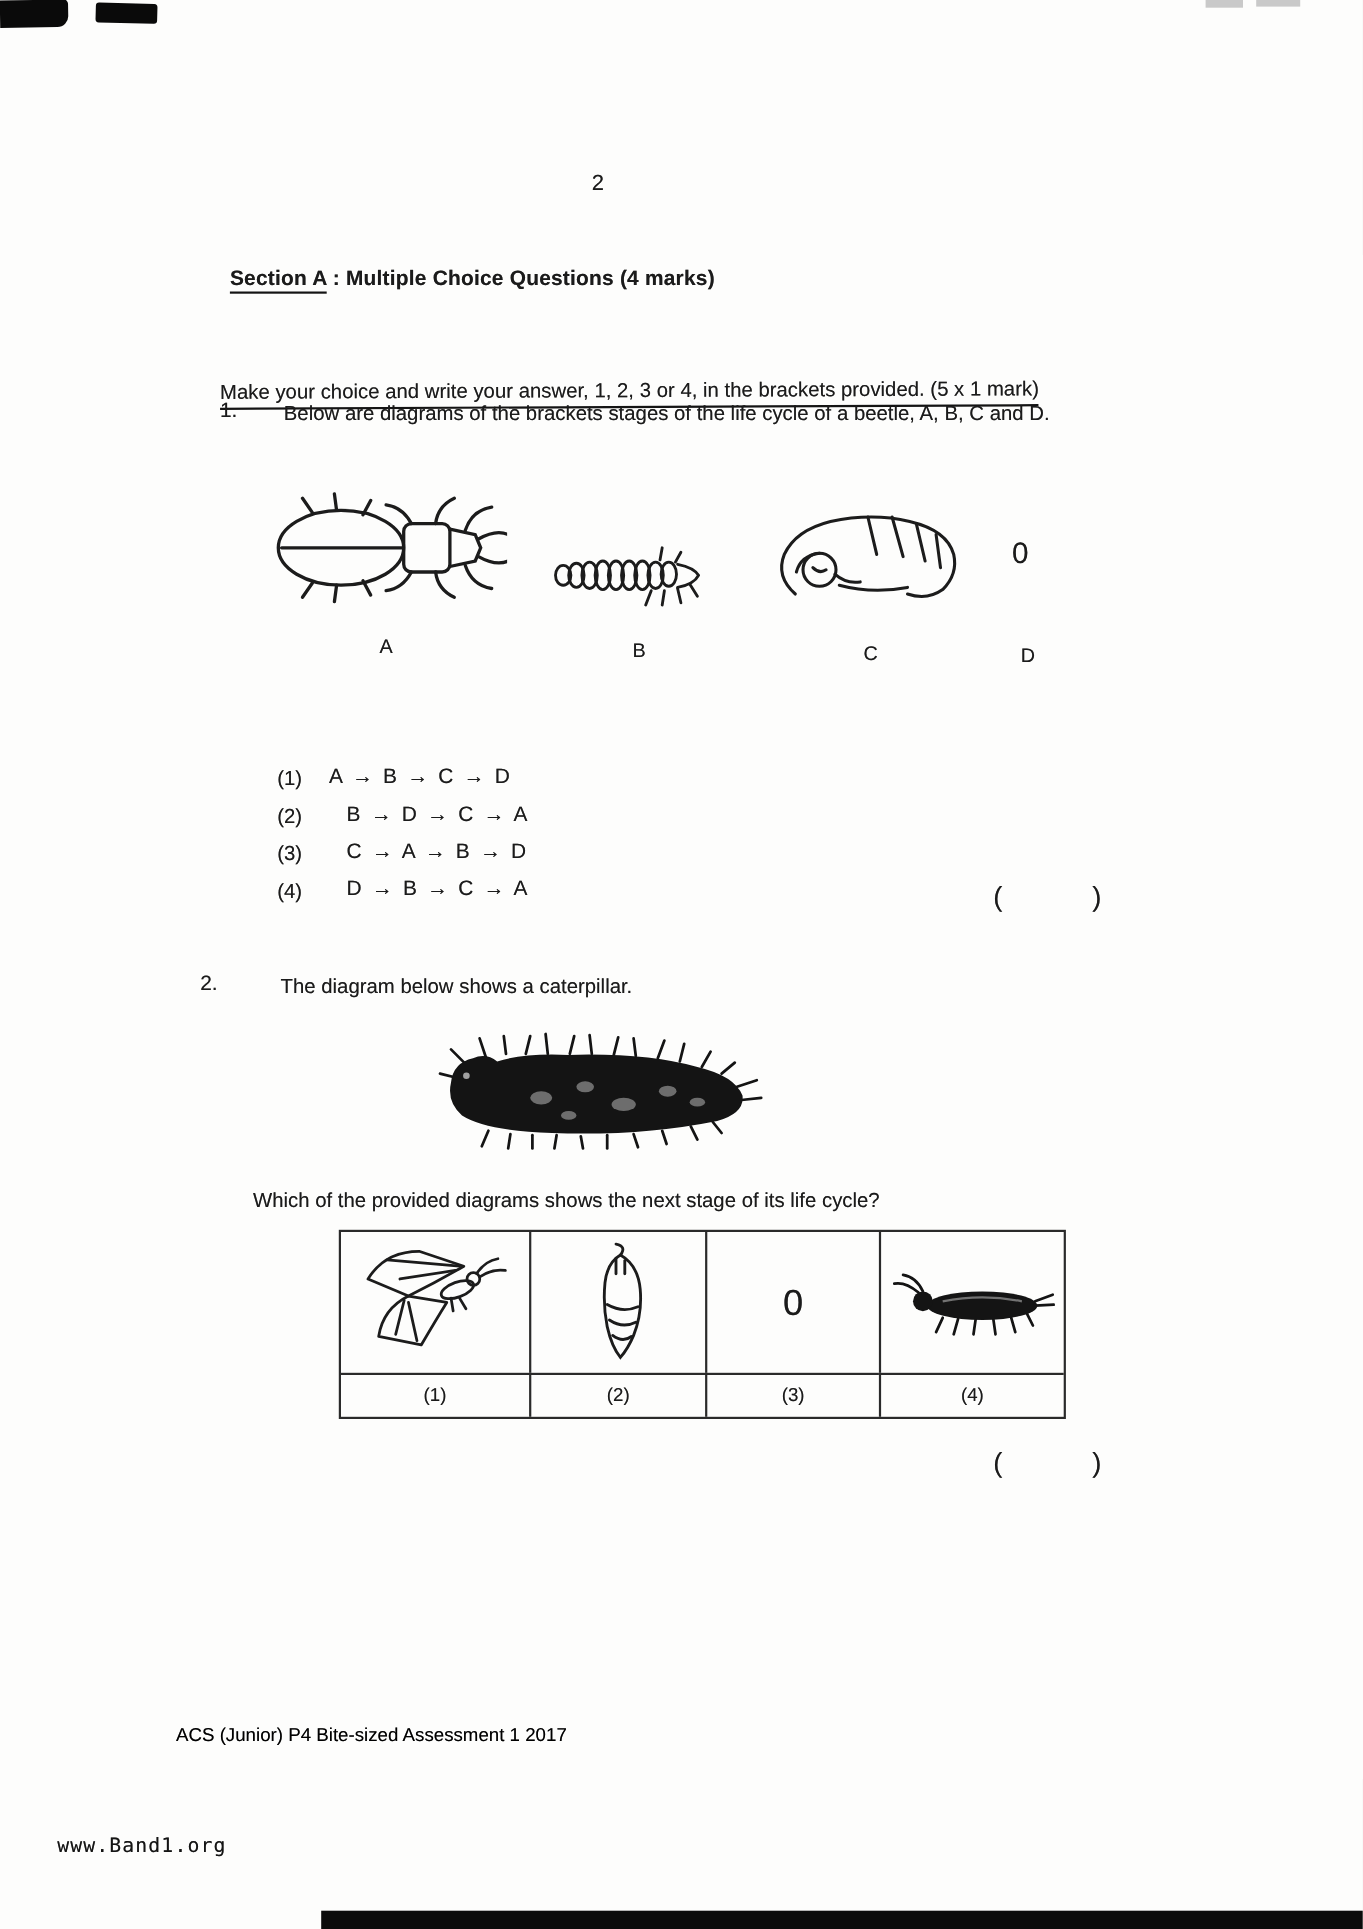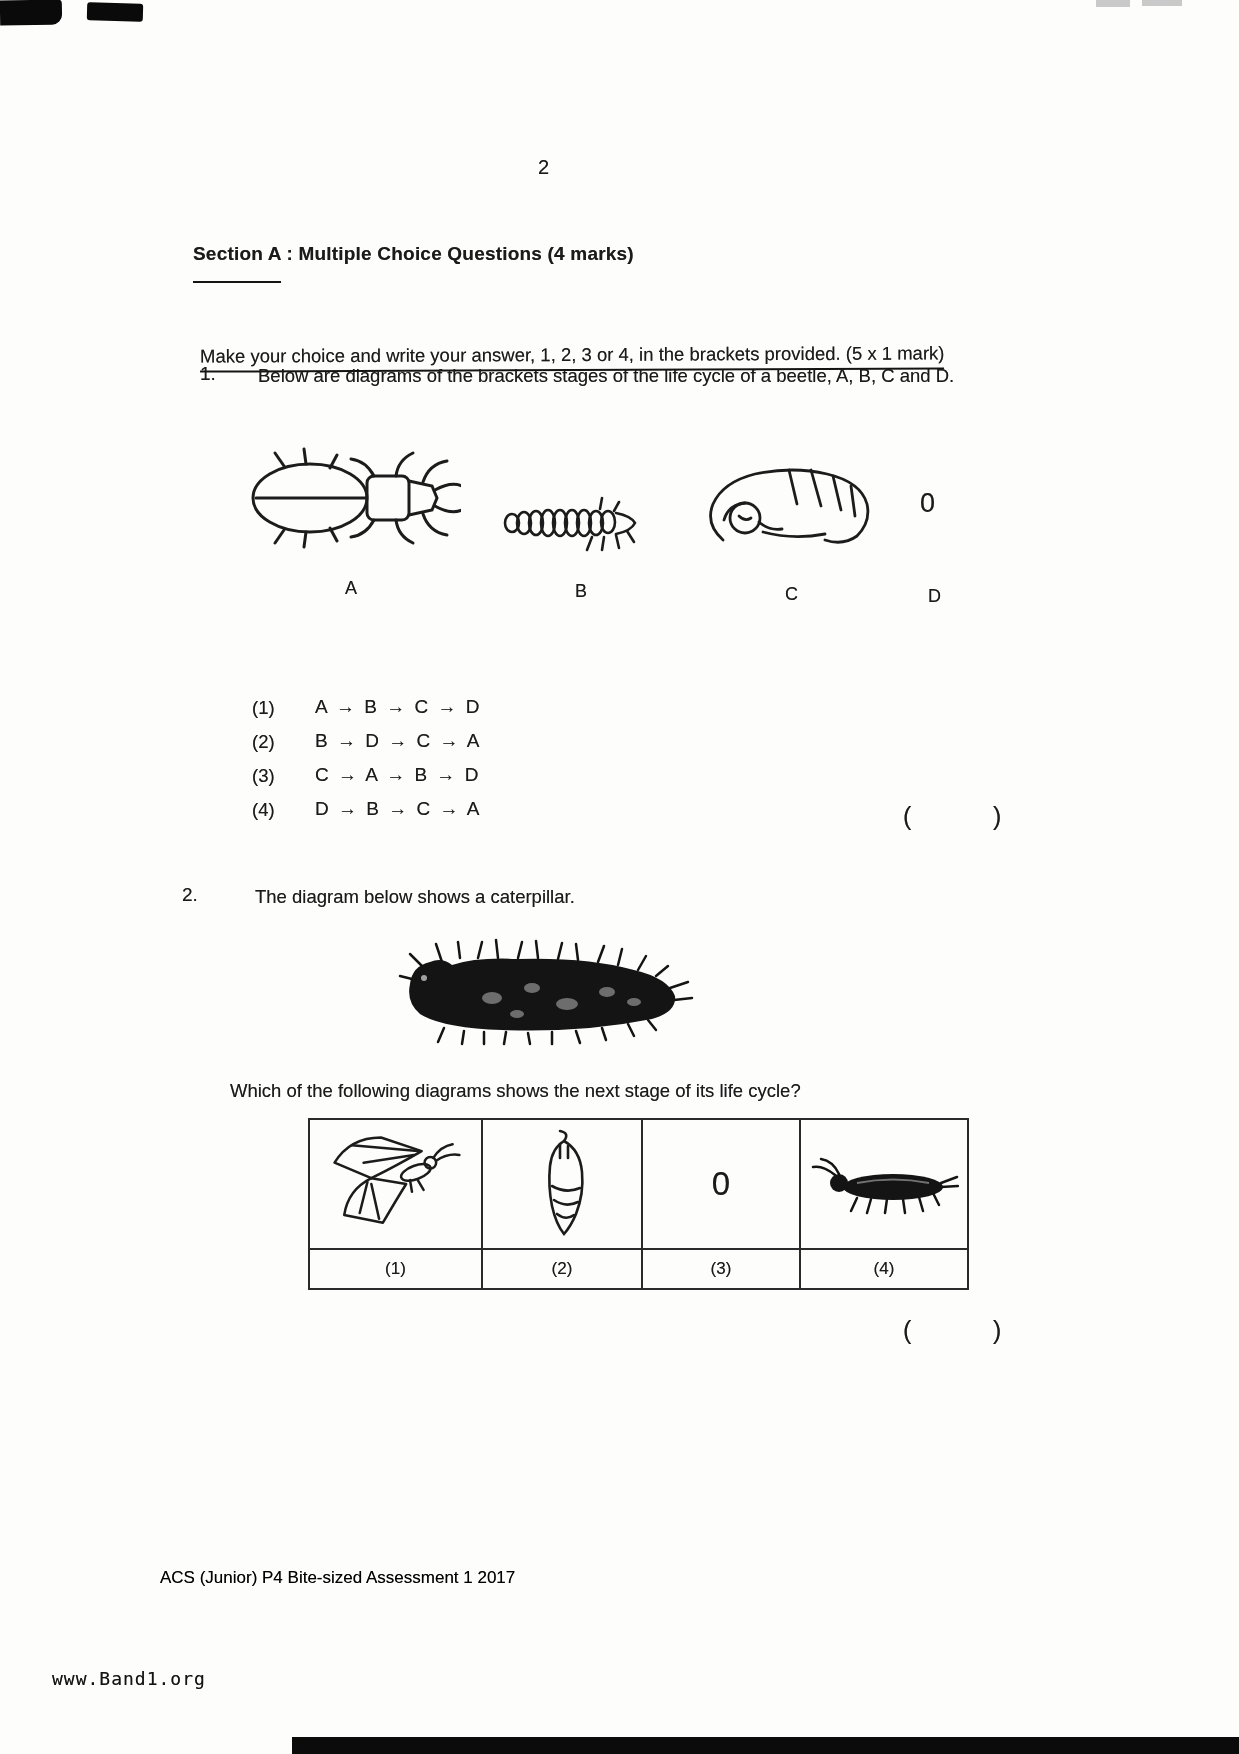--- a/index.html
+++ b/index.html
@@ -5,21 +5,21 @@
   html,body{margin:0;padding:0;background:#e8e8e8;}
   .page{
     position:relative;width:1239px;height:1754px;background:#fdfdfc;
     overflow:hidden;margin:0 auto;
     font-family:"Liberation Sans", sans-serif;color:#1b1b1b;
   }
   .abs{position:absolute;}
   .t{white-space:pre-wrap;text-shadow:0 0 .4px rgba(20,20,20,.55);}
   .pageno{font-size:20px;}
   .heading{font-size:19px;font-weight:bold;letter-spacing:.2px;}
-  .hname{border-bottom:2px solid #141414;padding-bottom:17px;}
+  .hname{border-bottom:2px solid #141414;padding-bottom:1px;margin-left:16px;}
   .instr{font-size:18.5px;line-height:25px;width:752px;}
   .underlined{display:inline-block;border-bottom:2.5px solid #141414;padding-bottom:2px;transform:rotate(-.25deg);}
   .qnum{font-size:19px;}
   .qtext{font-size:18.5px;line-height:26px;}
   .stage-label{font-size:18px;}
   .optnum{font-size:18.5px;}
   .optseq{font-size:19px;letter-spacing:2px;}
   .bracket{font-size:25px;}
   .egg{font-size:27px;}
   .choice-table{
@@ -125,21 +125,21 @@
 
   <div class="abs t egg" style="left:920px;top:488px;">0</div>
 
   <div class="abs t stage-label" style="left:345px;top:578px;">A</div>
   <div class="abs t stage-label" style="left:575px;top:581px;">B</div>
   <div class="abs t stage-label" style="left:785px;top:584px;">C</div>
   <div class="abs t stage-label" style="left:928px;top:586px;">D</div>
 
 
   <div class="abs t optnum" style="left:252px;top:697px;">(1)</div>
-  <div class="abs t optseq" style="left:315px;top:696px;">A → B → C → D</div>
+  <div class="abs t optseq" style="left:299px;top:696px;">A → B → C → D</div>
   <div class="abs t optnum" style="left:252px;top:731px;">(2)</div>
   <div class="abs t optseq" style="left:315px;top:730px;">B → D → C → A</div>
   <div class="abs t optnum" style="left:252px;top:765px;">(3)</div>
   <div class="abs t optseq" style="left:315px;top:764px;">C → A → B → D</div>
   <div class="abs t optnum" style="left:252px;top:799px;">(4)</div>
   <div class="abs t optseq" style="left:315px;top:798px;">D → B → C → A</div>
 
   <div class="abs t bracket" style="left:903px;top:802px;">(</div>
   <div class="abs t bracket" style="left:993px;top:802px;">)</div>
 
@@ -182,21 +182,21 @@
         <ellipse cx="150" cy="52" rx="8" ry="5"></ellipse>
         <ellipse cx="185" cy="68" rx="11" ry="6"></ellipse>
         <ellipse cx="225" cy="56" rx="8" ry="5"></ellipse>
         <ellipse cx="252" cy="66" rx="7" ry="4"></ellipse>
         <ellipse cx="135" cy="78" rx="7" ry="4"></ellipse>
       </g>
       <circle cx="42" cy="42" r="3" fill="#ffffff" opacity="0.6"></circle>
     </svg>
   </div>
 
-  <div class="abs t qtext" style="left:230px;top:1078px;width:740px;">Which of the following diagrams shows the next stage of its life cycle?</div>
+  <div class="abs t qtext" style="left:230px;top:1078px;width:740px;">Which of the provided diagrams shows the next stage of its life cycle?</div>
 
   <div class="abs choice-table" style="left:308px;top:1118px;">
     <div class="imgcell">
       <svg width="150" height="110" viewBox="0 0 155 112">
         <g stroke="#1c1c1c" stroke-width="2.6" fill="none" stroke-linejoin="round" stroke-linecap="round">
           <path d="M14 34 Q30 8 62 8 L104 22 Q80 36 52 50 Z"></path>
           <path d="M100 22 L32 16"></path>
           <path d="M96 26 L44 34"></path>
           <path d="M52 50 Q28 62 24 88 L64 96 Q78 72 88 56 Z"></path>
           <path d="M60 92 L52 56"></path>

